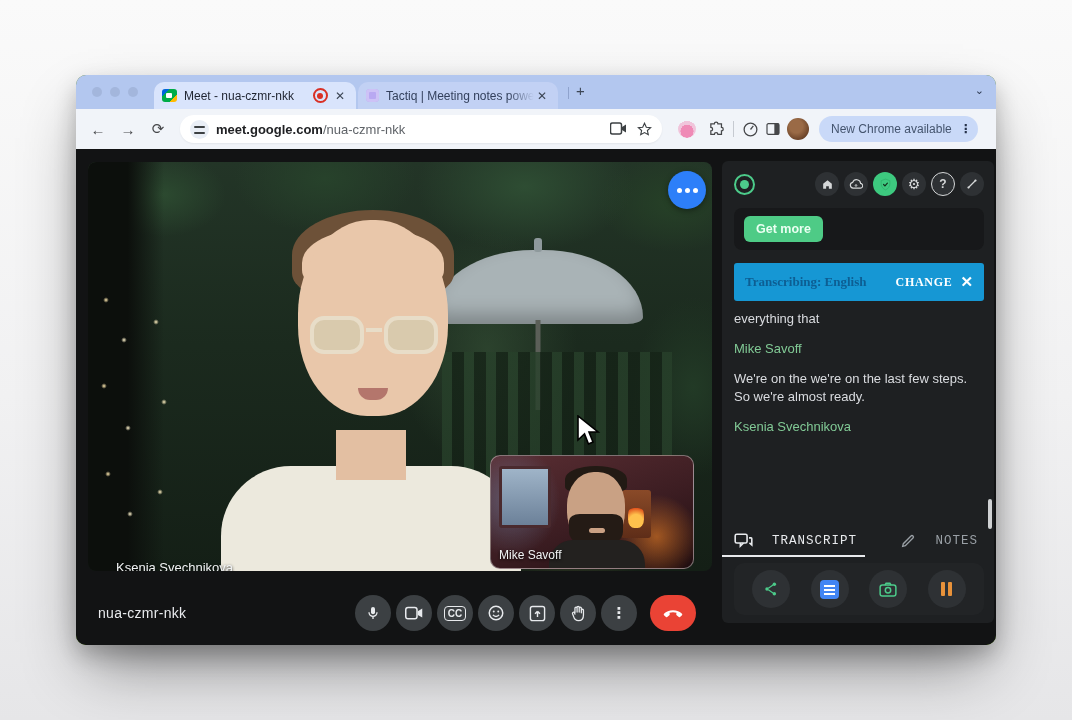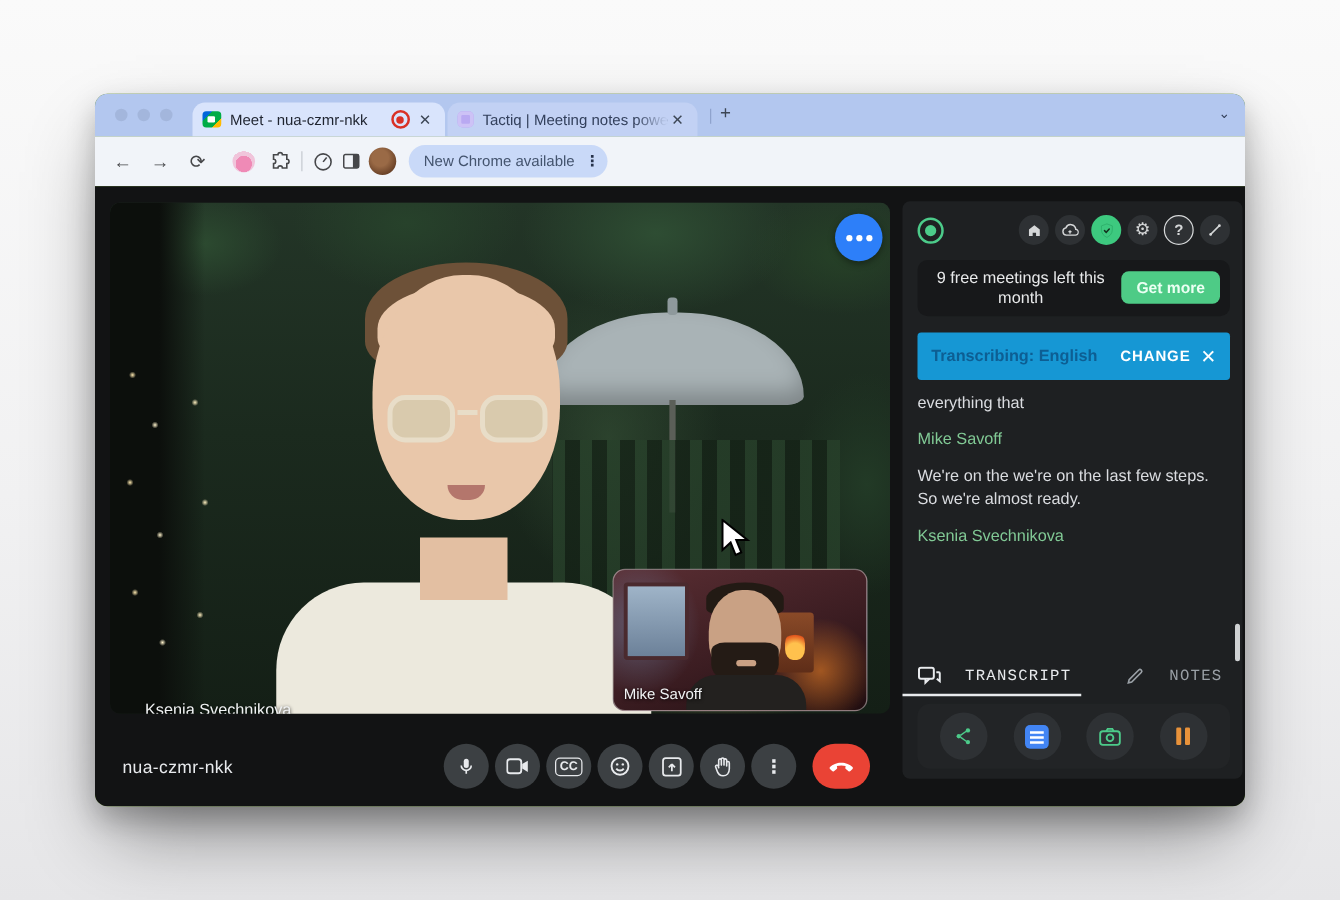--- a/index.html
+++ b/index.html
@@ -169,21 +169,21 @@
   .sb-icons { margin-left:auto; display:flex; gap:5px; }
   .sb-icon { width:24px; height:24px; border-radius:50%; background:#2e3134; display:flex;
      align-items:center; justify-content:center; color:#d5d7d8; font-size:12px; }
   .sb-icon.shield-on { background:#3dc97f; color:#10281c; }
   .banner { margin-top:10px; background:#17181a; border-radius:8px; padding:6px 8px 6px 10px;
      display:flex; align-items:center; gap:8px; min-height:42px; }
   .banner-text { flex:1; font-size:13px; color:#e8e9ea; text-align:center; line-height:1.25; }
   .get-more { background:#4ecb86; color:#eafff2; font-size:12.5px; font-weight:600;
      border:none; border-radius:6px; padding:6px 12px; }
   .bluebar { margin-top:13px; background:#1697d4; border-radius:3px; height:38px;
-     display:flex; align-items:center; padding:0 11px; gap:8px; }
+     display:flex; align-items:center; padding:0 11px; gap:8px;font-family:Liberation Serif, serif; }
   .bluebar .t-label { font-size:13px; font-weight:700; color:#0d5e93; flex:1; }
   .bluebar .change { font-size:12px; font-weight:700; color:#ffffff; letter-spacing:.7px; }
   .bluebar .x { color:#fff; font-size:15px; font-weight:700; }
   .transcript { margin-top:9px; flex:1; overflow:hidden; font-size:13px; color:#dadce0; line-height:1.38; }
   .speaker { color:#81c995; margin-top:12px; }
   .t-entry { margin-top:9px; }
   .t-entry.first { margin-top:0; }
   .scroll-thumb { position:absolute; right:2px; top:338px; width:4px; height:30px;
      background:#cfd1d3; border-radius:2px; }
   .sb-tabs { height:32px; display:flex; align-items:center; position:relative; flex:none; }
@@ -231,20 +231,33 @@
     <div class="newtab-sep"></div>
     <div class="newtab-btn">+</div>
     <div class="strip-chevron">⌄</div>
   </div>
 
   <div class="toolbar">
     <span class="navbtn">←</span>
     <span class="navbtn">→</span>
     <span class="navbtn">⟳</span>
 
+    <div class="omnibox">
+      <span class="tune-badge"></span>
+      <span class="url"><span class="host">meet.google.com</span><span class="path">/nua-czmr-nkk</span></span>
+      <span class="pill-icons">
+        <svg width="17" height="13" viewBox="0 0 17 13">
+            <rect x="0.5" y="1" width="11" height="11" rx="2" fill="none" stroke="#3c4043" stroke-width="1.5"></rect>
+            <path d="M12 5l4-2.5v8L12 8z" fill="#3c4043"></path>
+          </svg>
+        <svg width="15" height="15" viewBox="0 0 24 24">
+            <path d="M12 2l2.9 6.3 6.9.7-5.2 4.6 1.5 6.8L12 16.9 5.9 20.4l1.5-6.8L2.2 9l6.9-.7z" fill="none" stroke="#3c4043" stroke-width="1.8"></path>
+          </svg>
+      </span>
+    </div>
 
     <span class="ext-pink" style="margin-left:10px;"></span>
     <svg width="17" height="17" viewBox="0 0 24 24" style="margin-left:6px;">
         <path d="M9 4a2.5 2.5 0 0 1 5 0h5v5a2.5 2.5 0 0 1 0 5v5h-5a2.5 2.5 0 0 0-5 0H4v-5a2.5 2.5 0 0 0 0-5V4z" fill="none" stroke="#46474a" stroke-width="1.8"></path>
       </svg>
     <span class="divider-v"></span>
     <svg width="17" height="17" viewBox="0 0 24 24">
         <circle cx="12" cy="12" r="9" fill="none" stroke="#46474a" stroke-width="1.8"></circle>
         <path d="M12 12l4-5" stroke="#46474a" stroke-width="1.8"></path>
       </svg>
@@ -386,21 +399,20 @@
             <svg width="12" height="12" viewBox="0 0 24 24">
                 <path d="M5 19L19 5" stroke="#d5d7d8" stroke-width="2.4" stroke-linecap="round"></path>
                 <circle cx="5" cy="19" r="2.2" fill="#d5d7d8"></circle>
                 <circle cx="19" cy="5" r="2.2" fill="#d5d7d8"></circle>
               </svg>
           </div>
         </div>
       </div>
 
       <div class="banner">
-        <div class="banner-text">9 free meetings left this month</div>
         <button class="get-more">Get more</button>
       </div>
 
       <div class="bluebar">
         <span class="t-label">Transcribing: English</span>
         <span class="change">CHANGE</span>
         <span class="x">✕</span>
       </div>
 
       <div class="transcript">

